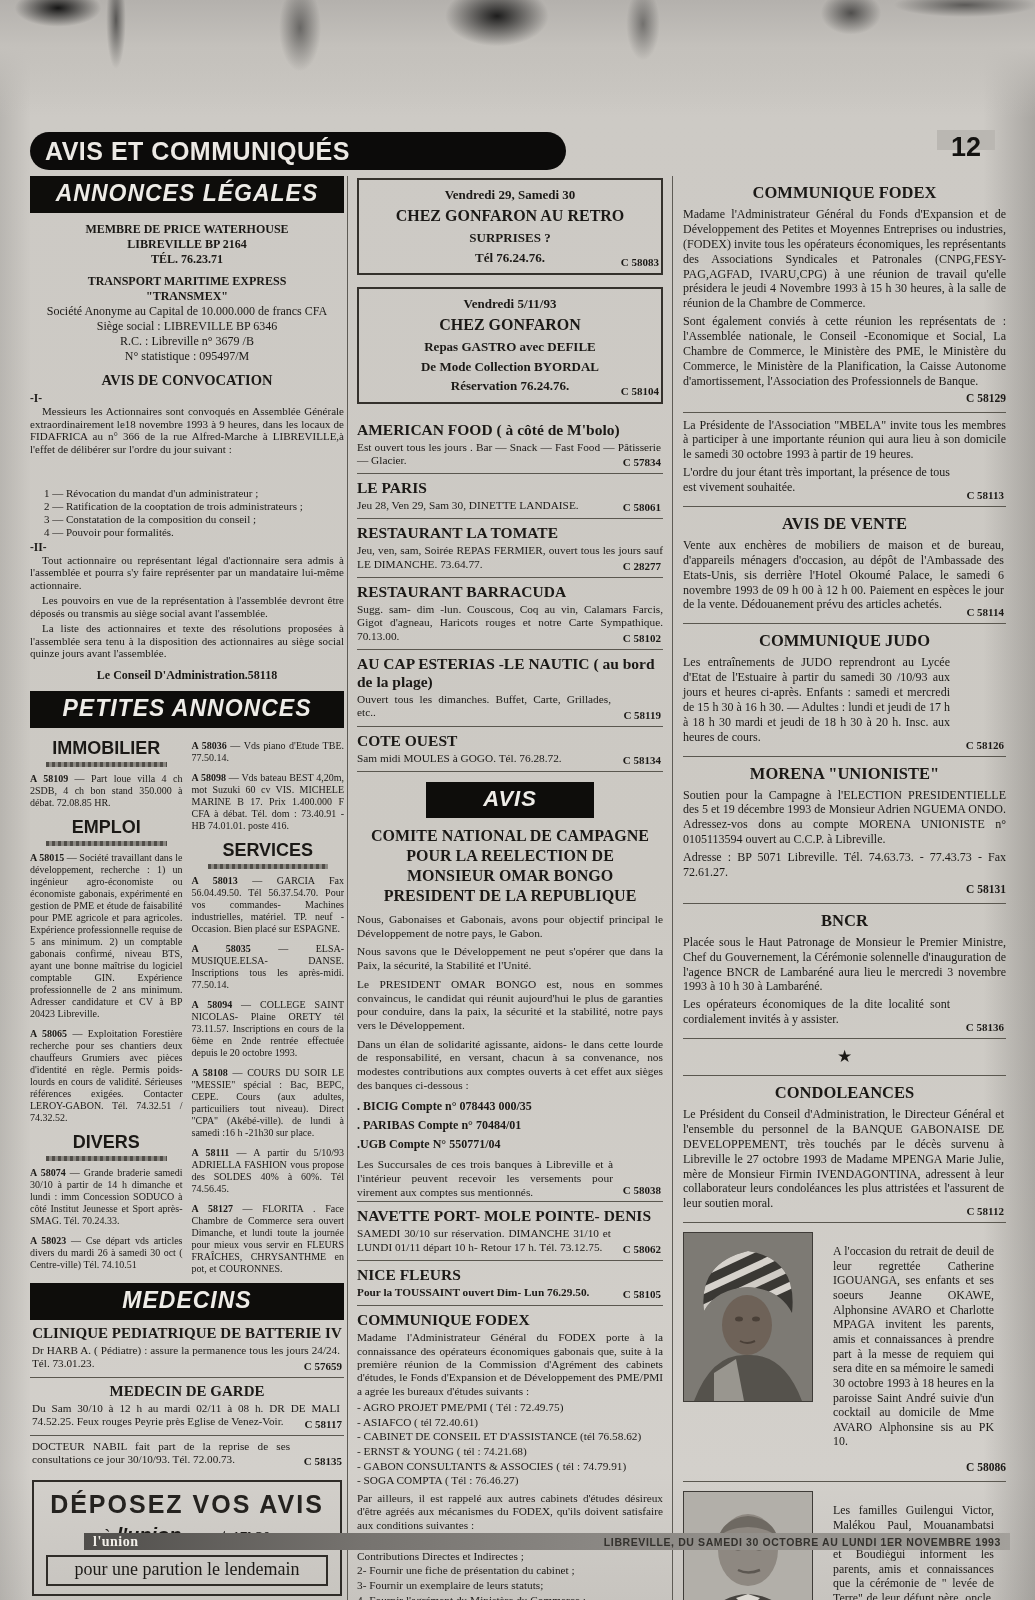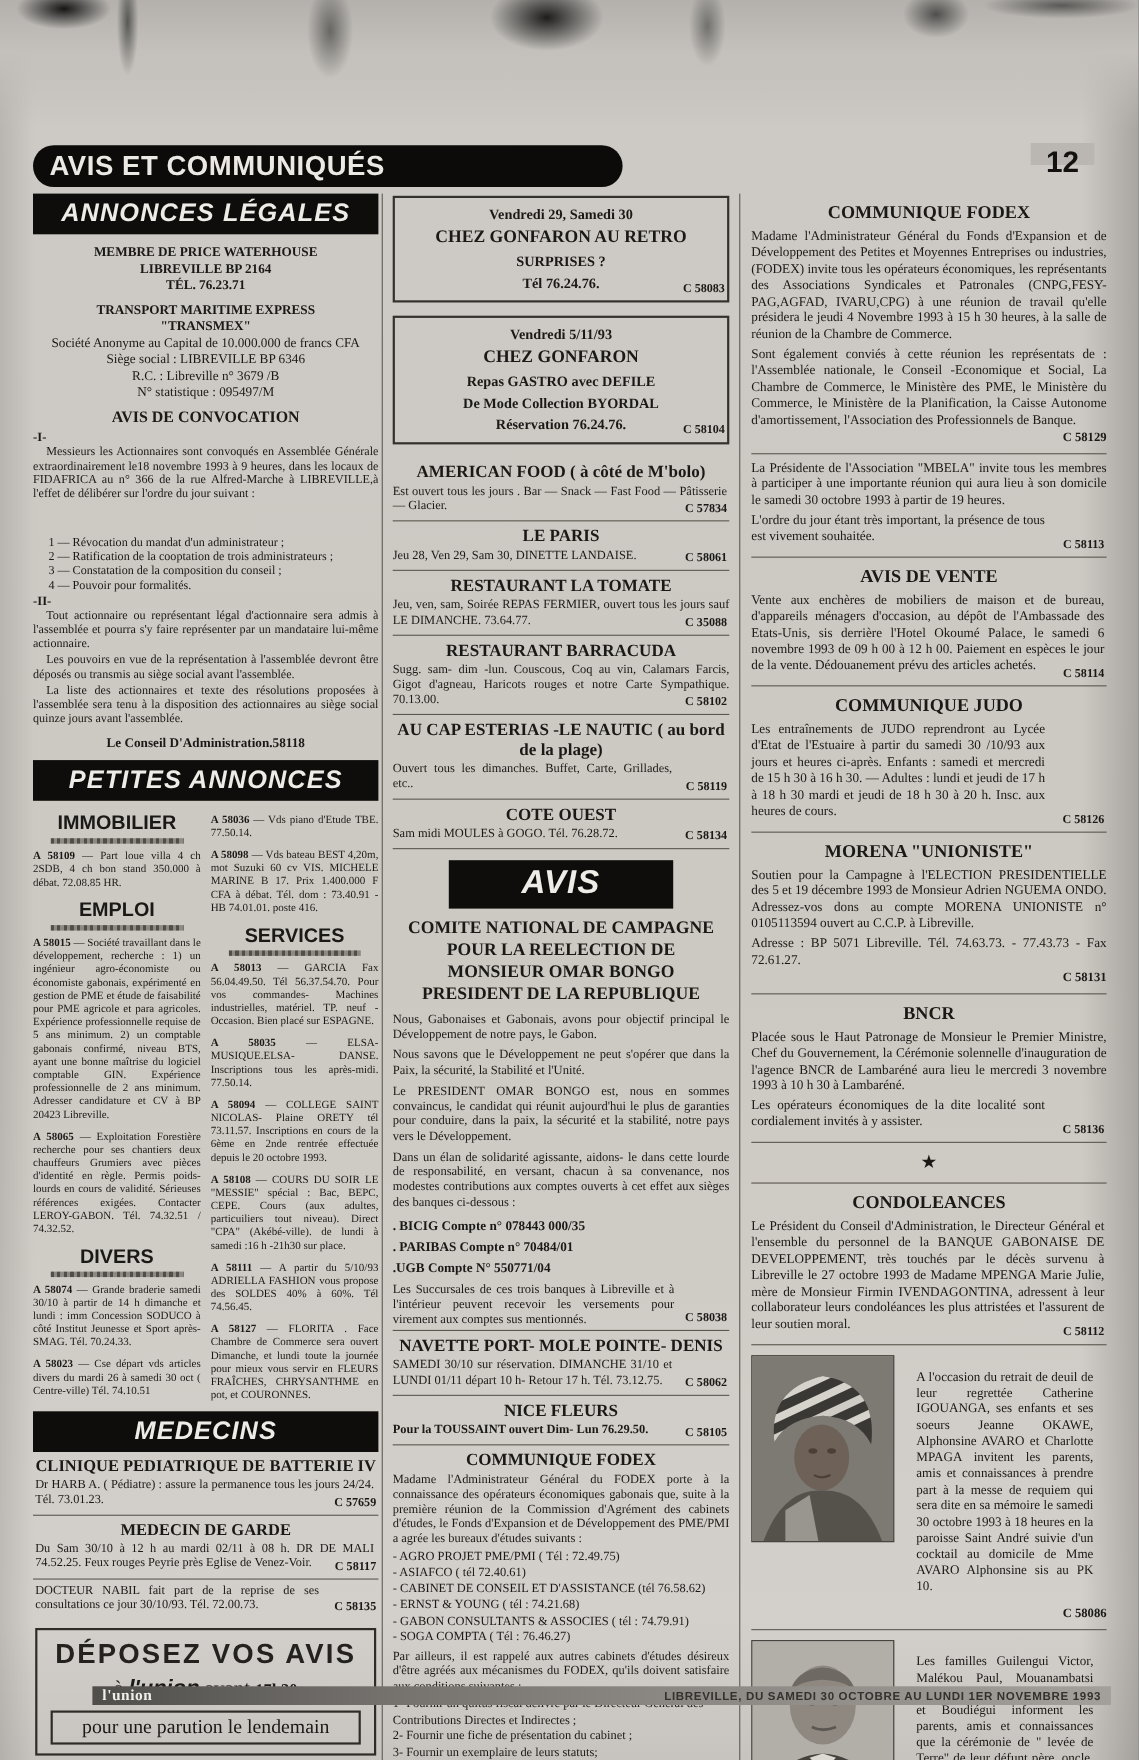--- a/index.html
+++ b/index.html
@@ -24,21 +24,21 @@
     letter-spacing:.5px;box-sizing:border-box;border-radius:19px;}
   .pagenum{position:absolute;top:130px;right:40px;min-width:50px;height:20px;background:#bab7b2;
     color:#131210;font:bold 27px/35px "Liberation Sans",sans-serif;text-align:center;padding:0 4px;}
   .cols{position:absolute;top:176px;left:30px;width:976px;display:flex;align-items:flex-start;}
   .col{box-sizing:border-box;}
   .col-left{width:317px;padding-right:3px;}
   .col-mid{width:326px;border-left:1px solid #5e5b55;border-right:1px solid #5e5b55;padding:0 9px;}
   .col-right{width:333px;padding-left:10px;}
   .banner{background:#0e0d0b;color:#eeece7;font:italic bold 23px/1 "Liberation Sans",sans-serif;
     text-align:center;padding:6px 0 8px;letter-spacing:1px;}
-  .banner-avis{width:204px;margin:10px auto 8px;font-size:30px;}
+  .banner-avis{width:168px;margin:10px auto 8px;font-size:22px;}
   .c{text-align:center;}
   .bold{font-weight:bold;}
   .addr{font-size:12px;line-height:1.25;font-weight:bold;margin:9px 0 4px;}
   .transmex{font-size:12px;line-height:1.25;margin:7px 0 2px;}
   .sechead{font-size:14.5px;font-weight:bold;text-align:center;margin:8px 0 3px;}
   .roman{font-weight:bold;font-size:11.5px;margin:1px 0;}
   .t{font-size:11px;line-height:1.14;text-align:justify;margin:0 0 3px;}
   .ind{text-indent:12px;}
   .list{white-space:pre-line;font-size:11px;line-height:1.17;padding-left:14px;margin-bottom:2px;margin-top:32px;}
   .sig{display:flex;justify-content:center;font-weight:bold;font-size:12px;margin:8px 2px 8px;}
@@ -58,21 +58,21 @@
   .d1{font:bold 25px "Liberation Sans",sans-serif;letter-spacing:2px;color:#24221f;}
   .d2{font-size:19px;margin-top:5px;}
   .ubrand{font:italic bold 20px "Liberation Sans",sans-serif;}
   .dtime{font-weight:bold;font-size:15px;}
   .d3{border:2px solid #2f2c28;margin:8px 8px 0;padding:2px 0 4px;font-size:18px;}
   .boxad{border:2px solid #34312c;padding:7px 8px 6px;margin:2px 0 12px;text-align:center;position:relative;}
   .b-date{font-weight:bold;font-size:13px;}
   .b-name{font-weight:bold;font-size:16px;margin:4px 0 3px;}
   .b-rest{font-weight:bold;font-size:13px;white-space:pre-line;line-height:1.5;}
   .entry{padding:4px 0 6px;position:relative;}
-  .entry h3{font-size:15.5px;text-align:center;margin:1px 0 2px;font-weight:bold;}
+  .entry h3{font-size:15.5px;margin:1px 0 2px;font-weight:bold;}
   .entry p{font-size:11.3px;line-height:1.18;text-align:justify;margin:0;}
   .campagne h2{font-size:16px;text-align:center;line-height:1.25;margin:2px 4px 7px;font-weight:bold;}
   .campagne p{font-size:11.4px;line-height:1.2;text-align:justify;margin:0 0 5px;}
   .accounts{font-weight:bold;font-size:12px;white-space:pre-line;line-height:1.55;margin:2px 0 5px;}
   .closing{position:relative;padding-bottom:2px;}
   .prelist{white-space:pre-line;font-size:11.3px;line-height:1.3;margin:2px 0 4px;}
   .rentry{padding:5px 0 8px;position:relative;}
   .rentry h3{font-size:16.5px;text-align:center;margin:2px 0 4px;font-weight:bold;}
   .rentry p{font-size:12px;line-height:1.24;text-align:justify;margin:0 0 3px;}
   .refline{text-align:right;font-weight:bold;font-size:11.5px;}
@@ -203,21 +203,21 @@
         <span class="refabs">C 57834</span>
       </div>
       <div class="entry hr-t">
         <h3>LE PARIS</h3>
         <p style="padding-right:52px">Jeu 28, Ven 29, Sam 30, DINETTE LANDAISE.</p>
         <span class="refabs">C 58061</span>
       </div>
       <div class="entry hr-t">
         <h3>RESTAURANT LA TOMATE</h3>
         <p>Jeu, ven, sam, Soirée REPAS FERMIER, ouvert tous les jours sauf LE DIMANCHE. 73.64.77.</p>
-        <span class="refabs">C 35088</span>
+        <span class="refabs">C 28277</span>
       </div>
       <div class="entry hr-t">
         <h3>RESTAURANT BARRACUDA</h3>
         <p>Sugg. sam- dim -lun. Couscous, Coq au vin, Calamars Farcis, Gigot d'agneau, Haricots rouges et notre Carte Sympathique. 70.13.00.</p>
         <span class="refabs">C 58102</span>
       </div>
       <div class="entry hr-t">
         <h3>AU CAP ESTERIAS -LE NAUTIC ( au bord de la plage)</h3>
         <p style="padding-right:52px">Ouvert tous les dimanches. Buffet, Carte, Grillades, etc..</p>
         <span class="refabs">C 58119</span>

